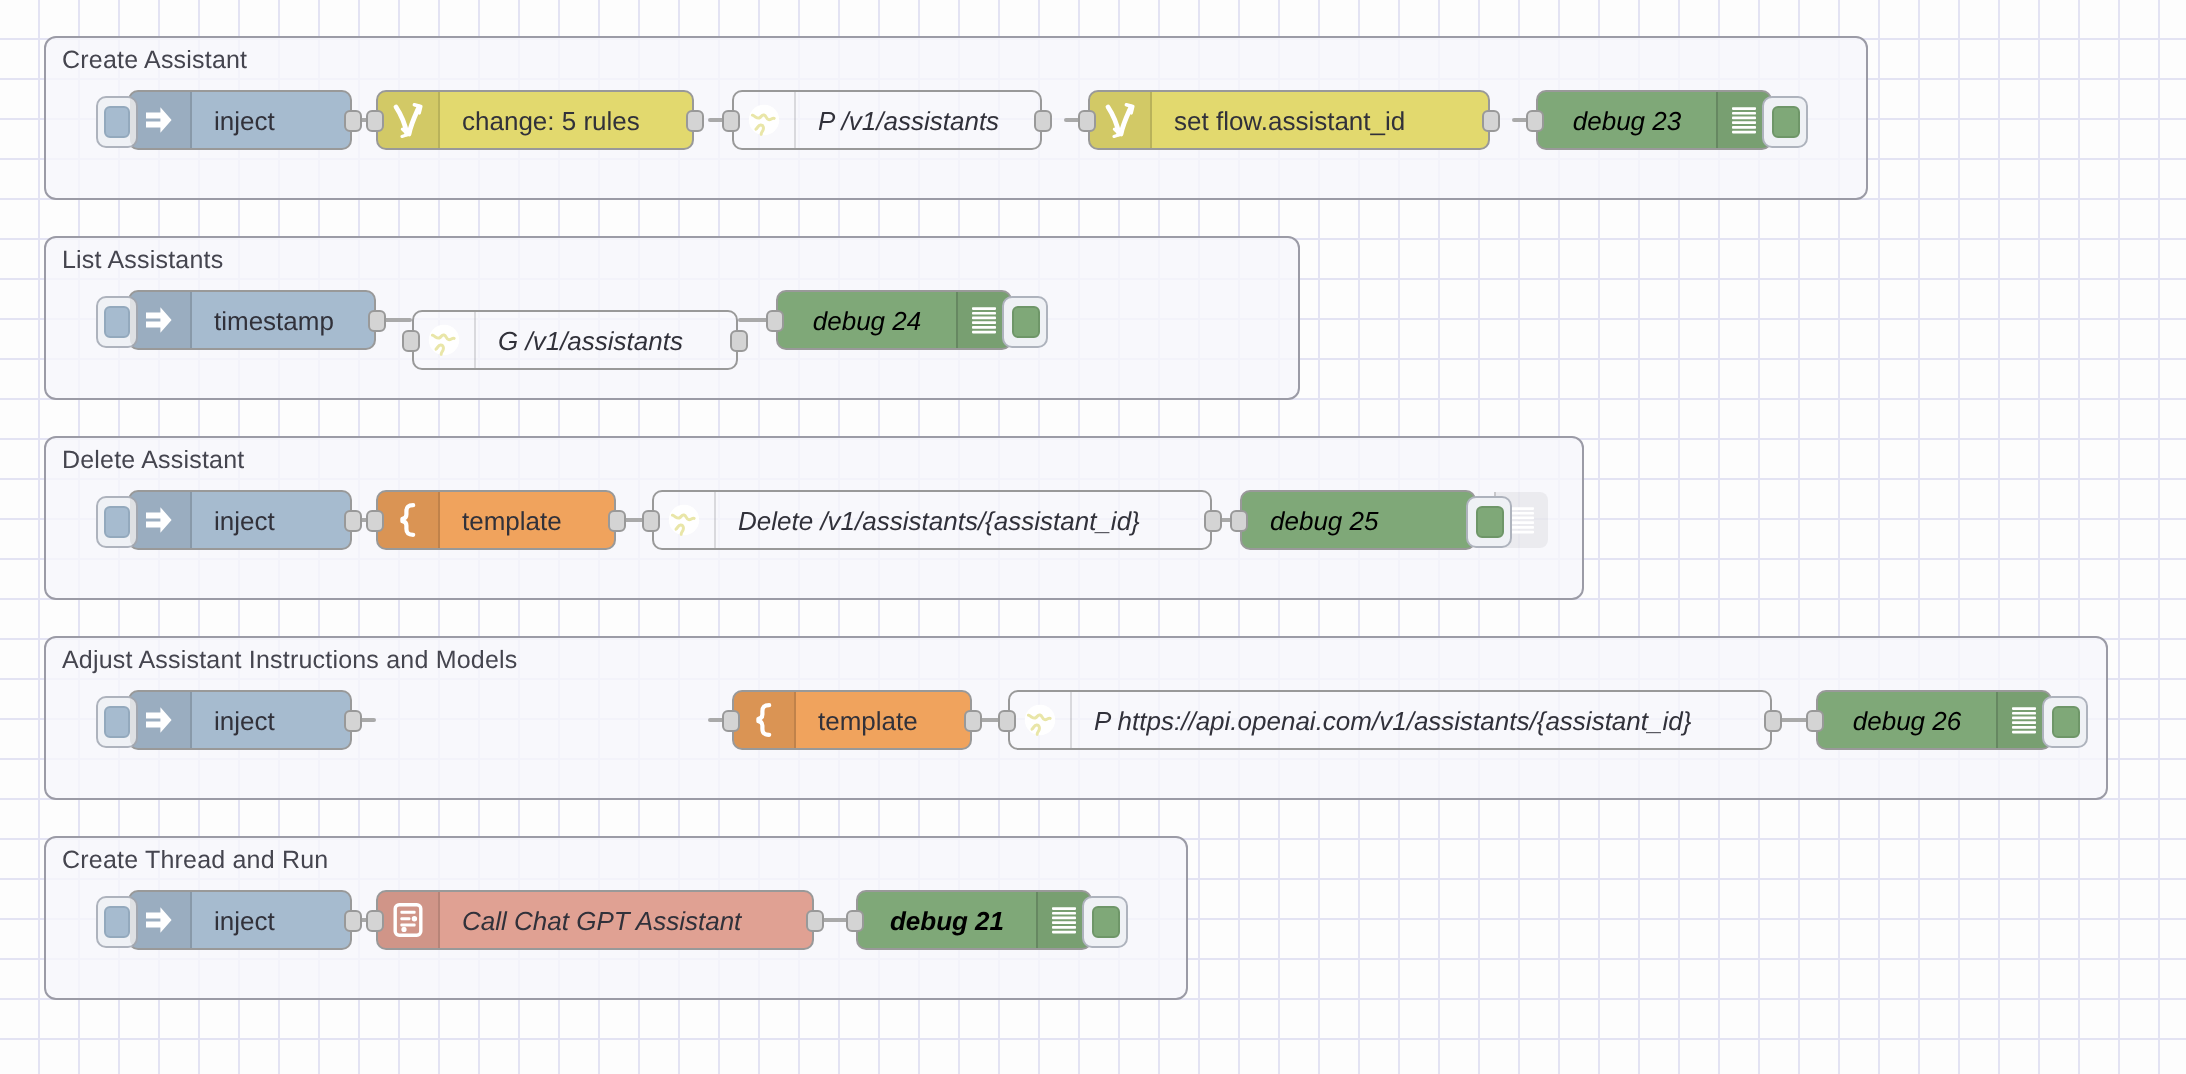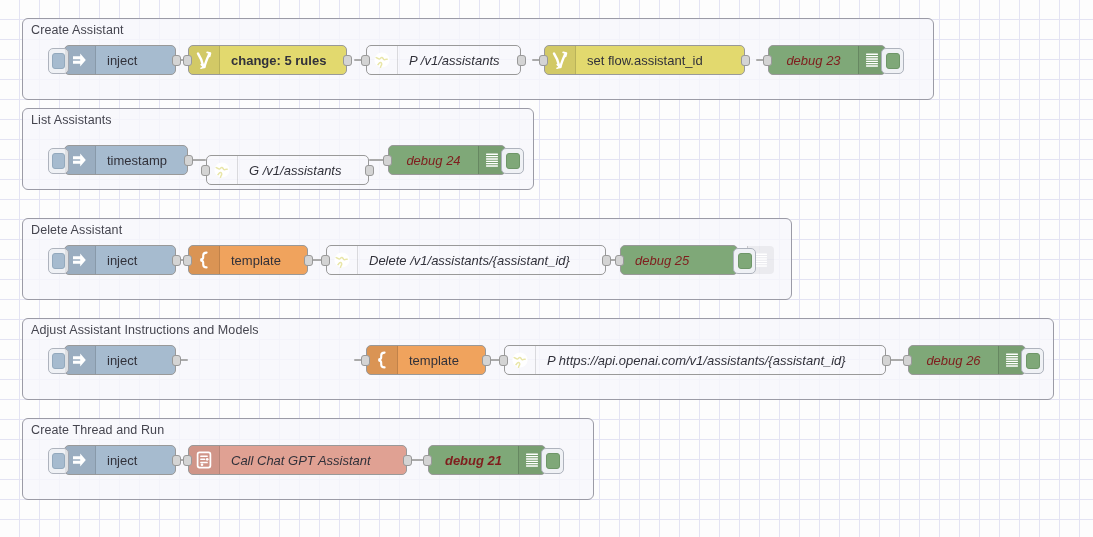--- a/index.html
+++ b/index.html
@@ -96,21 +96,21 @@
   }
 
   
   .n-inject   { background: #a6bbcf; }
   .n-inject   .icon-box { background: rgba(0,0,0,0.07); }
   .n-change   { background: #e2d96e; }
   .n-change   .icon-box { background: rgba(0,0,0,0.07); }
   .n-template { background: #f0a35d; }
   .n-template .icon-box { background: rgba(0,0,0,0.09); }
   .n-debug    { background: #7fa878; }
-  .n-debug    .label { color: #7f1d1d; }
+  .n-debug    .label { color: #000000; }
   .n-debug    .tail-icon { background: rgba(0,0,0,0.05); }
   .n-chatgpt  { background: #e0a193; }
   .n-chatgpt  .icon-box { background: rgba(0,0,0,0.07); }
 
   
   .btn-left {
     position: absolute;
     left: -17px;
     top: 2px;
     width: 21px;
@@ -197,21 +197,21 @@
         <div class="knob"></div>
       </div>
       <div class="icon-box right-div">
         <svg width="20" height="20" viewBox="0 0 20 20" class="glyph">
           <path d="M3 6.2 h7.2 v-2.6 l5.6 6.4 l-5.6 6.4 v-2.6 h-7.2 v-3.0 h7.2 v-1.6 h-7.2 z" fill="#ffffff"></path>
         </svg>
       </div>
       <div class="label">inject</div>
       <div class="port out"></div>
     </div>
-    <div class="node n-change" style="left: 188px; top: 45px; width: 159px; font-weight: bold;">
+    <div class="node n-change" style="left: 188px; top: 45px; width: 159px;">
       <div class="icon-box right-div">
         <svg width="20" height="20" viewBox="0 0 20 20" class="glyph">
           <path d="M4 3.5 C7 8, 8.5 12, 9.5 17" stroke="#ffffff" stroke-width="2.4" fill="none" stroke-linecap="round"></path>
           <path d="M15.5 3.5 C13.5 8, 11.5 12, 10.5 17" stroke="#ffffff" stroke-width="2.4" fill="none" stroke-linecap="round"></path>
           <path d="M13.2 2.4 L16.4 3.2 L15.6 6.4" stroke="#ffffff" stroke-width="1.8" fill="none" stroke-linecap="round" stroke-linejoin="round"></path>
           <path d="M7.2 14.6 L9.9 17.2 L7.0 18.2" stroke="#ffffff" stroke-width="1.6" fill="none" stroke-linecap="round" stroke-linejoin="round"></path>
         </svg>
       </div>
       <div class="label">change: 5 rules</div>
       <div class="port in"></div>
@@ -251,21 +251,21 @@
           <rect x="4.0" y="10.65" width="12" height="1.35" fill="#ffffff" rx="0.4"></rect>
           <rect x="4.0" y="13" width="12" height="1.35" fill="#ffffff" rx="0.4"></rect>
           <rect x="4.0" y="15.35" width="12" height="1.35" fill="#ffffff" rx="0.4"></rect>
         </svg>
       </div>
       <div class="port in"></div>
       <div class="btn-right">
         <div class="knob"></div>
       </div>
     </div>
-    <div class="group" style="left: 22px; top: 108px; width: 512px; height: 82px; padding-left: 48px;">
+    <div class="group" style="left: 22px; top: 118px; width: 628px; height: 82px; padding-left: 48px;">
       <div class="group-label">List Assistants</div>
     </div>
     <div class="wire" style="left: 188px; top: 159px; width: 18px;"></div>
     <div class="wire" style="left: 369px; top: 159px; width: 19px;"></div>
     <div class="node n-inject" style="left: 64px; top: 145px; width: 124px;">
       <div class="btn-left">
         <div class="knob"></div>
       </div>
       <div class="icon-box right-div">
         <svg width="20" height="20" viewBox="0 0 20 20" class="glyph">

